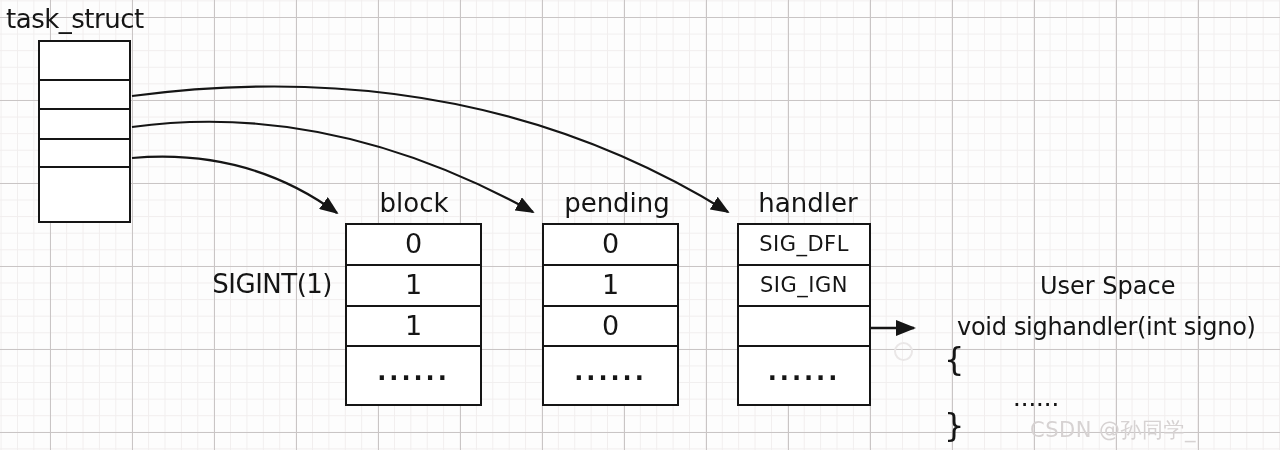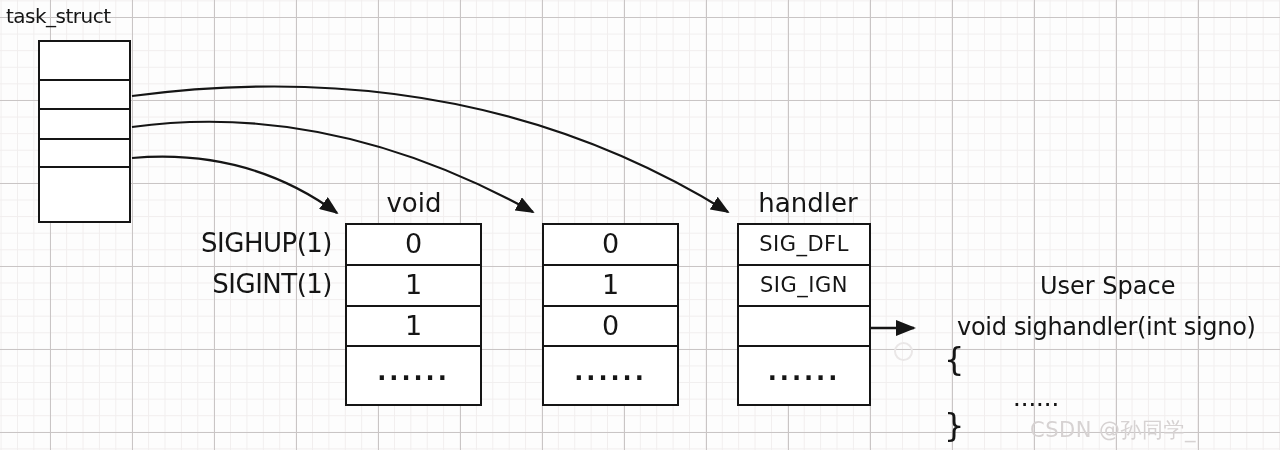--- a/index.html
+++ b/index.html
@@ -18,21 +18,21 @@
     background-size: 82px 100%, 100% 83px, 16.4px 100%, 100% 16.6px;
     background-position: 50px 0, 0 17px, 0.6px 0, 0 0.4px;
     font-family: "DejaVu Sans", "Liberation Sans", sans-serif;
     color: #151515;
   }
   .abs { position: absolute; }
   #arrows { position: absolute; left: 0; top: 0; z-index: 1; }
   .layer { z-index: 2; }
 
   
-  .ts-label { left: 6px; top: 4px; font-size: 20px; letter-spacing: -0.5px; }
+  .ts-label { left: 6px; top: 4px; font-size: 26px; letter-spacing: -0.5px; }
   .ts-box {
     left: 38px; top: 40px; width: 89px; height: 179px;
     border: 2.5px solid #151515; background: #fff;
     display: flex; flex-direction: column;
   }
   .ts-cell { flex: 0 0 auto; }
   .ts-cell + .ts-cell { border-top: 2.2px solid #151515; }
 
   
   .sig-label {
@@ -91,31 +91,31 @@
 
   <div class="abs layer ts-label">task_struct</div>
   <div class="abs layer ts-box">
     <div class="ts-cell" style="height:37px"></div>
     <div class="ts-cell" style="height:27px"></div>
     <div class="ts-cell" style="height:28px"></div>
     <div class="ts-cell" style="height:26px"></div>
     <div class="ts-cell" style="height:46px"></div>
   </div>
 
-  <div class="abs layer sig-label" style="top:223px">SIGHUP(1)</div>
   <div class="abs layer sig-label" style="top:264px">SIGINT(1)</div>
 
-  <div class="abs layer tbl-header" style="left:345px;width:138px">void</div>
+  <div class="abs layer tbl-header" style="left:345px;width:138px">block</div>
   <div class="abs layer vtable" style="left:345px;width:133px">
     <div class="vt-cell">0</div>
     <div class="vt-cell">1</div>
     <div class="vt-cell">1</div>
     <div class="vt-cell last dots">......</div>
   </div>
 
+  <div class="abs layer tbl-header" style="left:548px;width:138px">pending</div>
   <div class="abs layer vtable" style="left:542px;width:133px">
     <div class="vt-cell">0</div>
     <div class="vt-cell">1</div>
     <div class="vt-cell">0</div>
     <div class="vt-cell last dots">......</div>
   </div>
 
   <div class="abs layer tbl-header" style="left:741px;width:134px">handler</div>
   <div class="abs layer vtable" style="left:737px;width:130px">
     <div class="vt-cell small">SIG_DFL</div>

